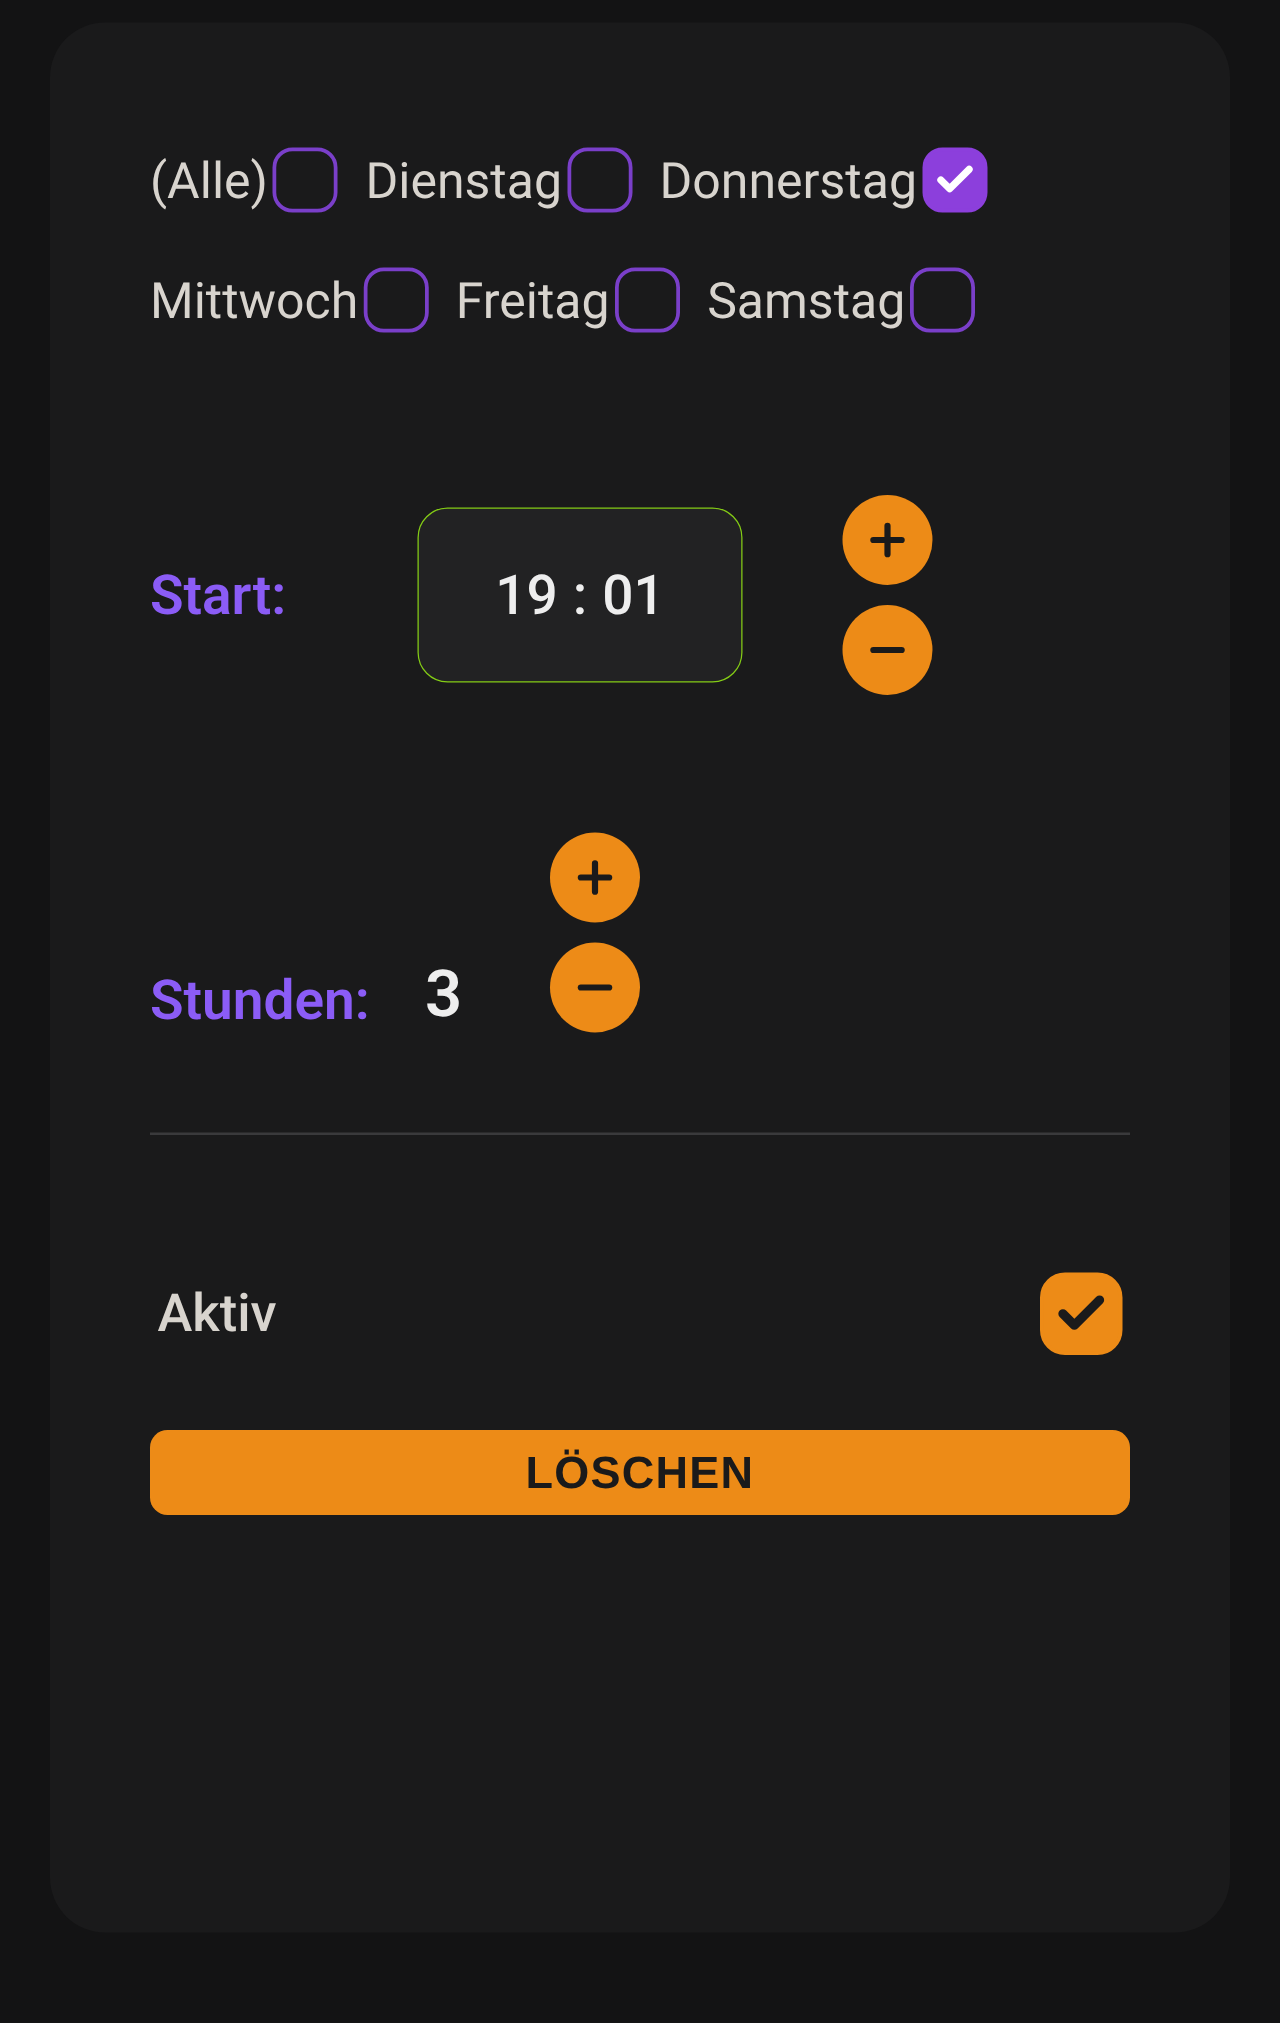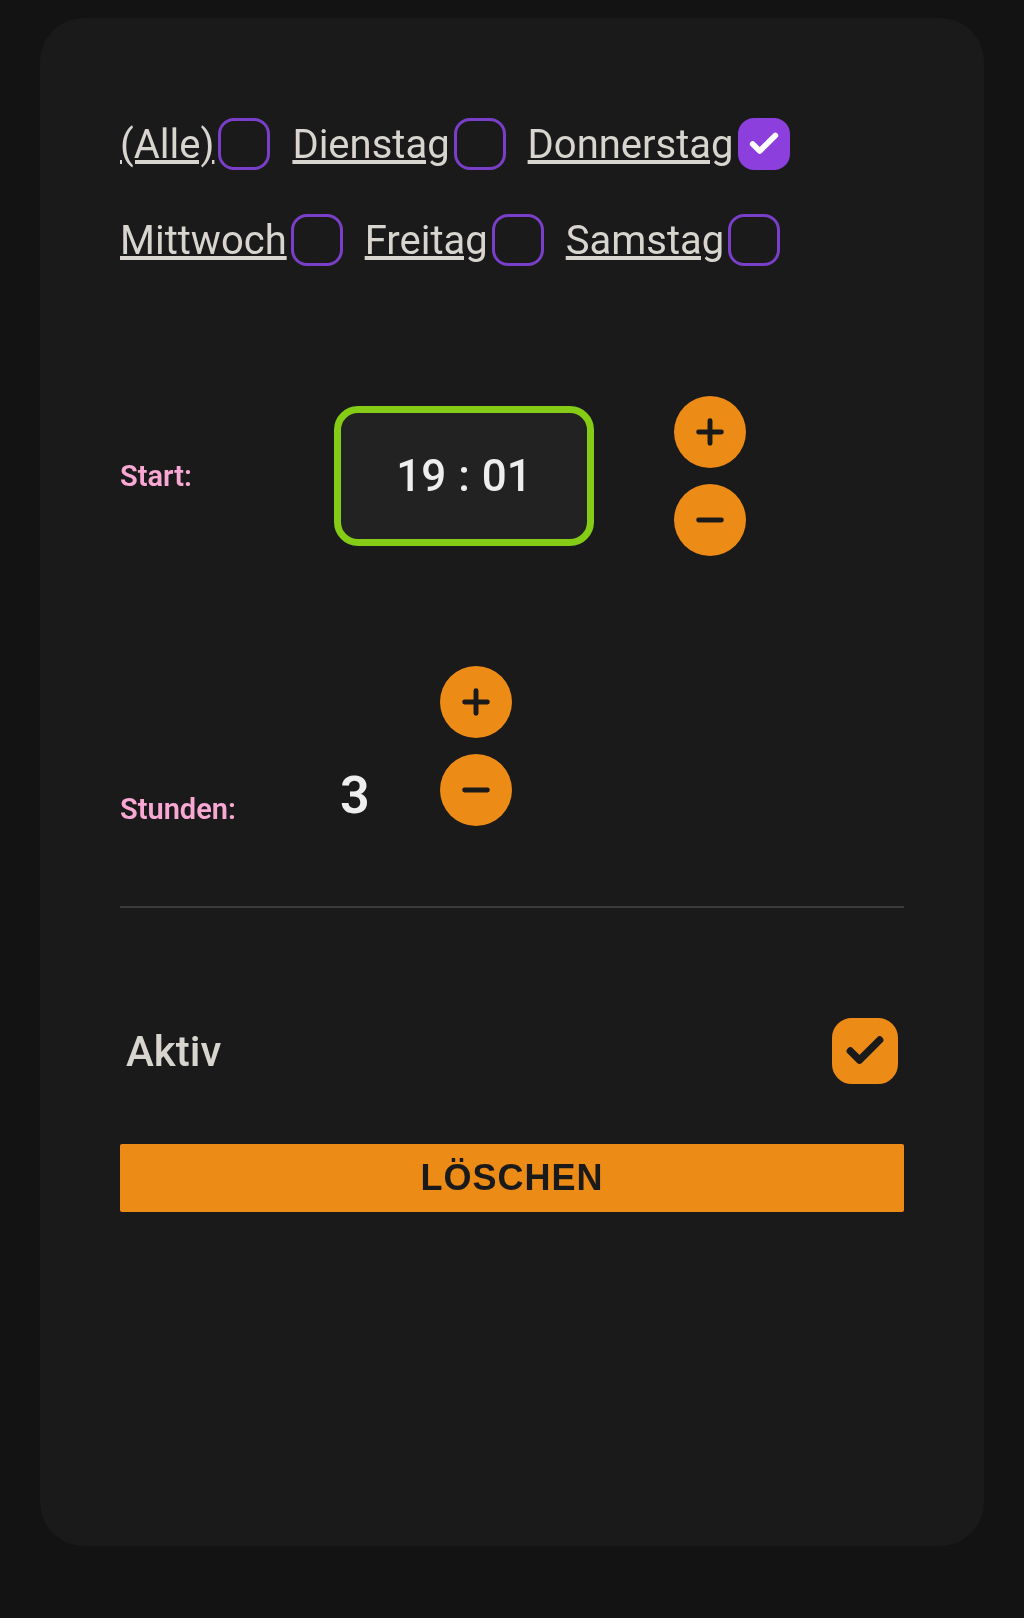--- a/index.html
+++ b/index.html
@@ -21,21 +21,20 @@
     border-radius: 44px;
     padding: 100px 80px 60px 80px;
   }
   .days {
     display: flex;
     flex-wrap: wrap;
     column-gap: 22px;
     row-gap: 44px;
     align-items: center;
     margin-bottom: 130px;
-    text-decoration: underline;
   }
   .day {
     display: inline-flex;
     align-items: center;
     gap: 4px;
     font-size: 40px;
     color: #d8d4ce;
     cursor: pointer;
   }
   .chk {
@@ -57,29 +56,29 @@
   .chk.orange { border-color: #ed8b17; }
   .chk.orange.checked { background: #ed8b17; border-color: #ed8b17; }
   .chk.orange.checked svg path { stroke: #1a1a1b; }
 
   .row {
     display: flex;
     align-items: center;
     margin-bottom: 110px;
   }
   .label {
-    font-size: 29px;
+    font-size: 44px;
     font-weight: 600;
-    color: #f9a8d4;
+    color: #8b5cf6;
     min-width: 190px;
   }
   .time-box {
     width: 260px;
     height: 140px;
-    border: 7px solid #84cc16;
+    border: 1px solid #84cc16;
     border-radius: 24px;
     background: #222223;
     display: flex;
     align-items: center;
     justify-content: center;
     gap: 10px;
     font-size: 44px;
     font-weight: 500;
     color: #eee;
     margin-left: 24px;
@@ -135,21 +134,21 @@
   }
   .active-label { font-size: 42px; font-weight: 500; }
   .chk.big { width: 66px; height: 66px; border-radius: 20px; }
   .chk.big svg { width: 44px; height: 44px; }
 
   .delete-btn {
     width: 100%;
     height: 68px;
     background: #ed8b17;
     border: none;
-    border-radius: 2px;
+    border-radius: 14px;
     font-size: 36px;
     font-weight: 700;
     letter-spacing: 1px;
     color: #1a1a1b;
     cursor: pointer;
   }
 </style>
 </head>
 <body>
 

